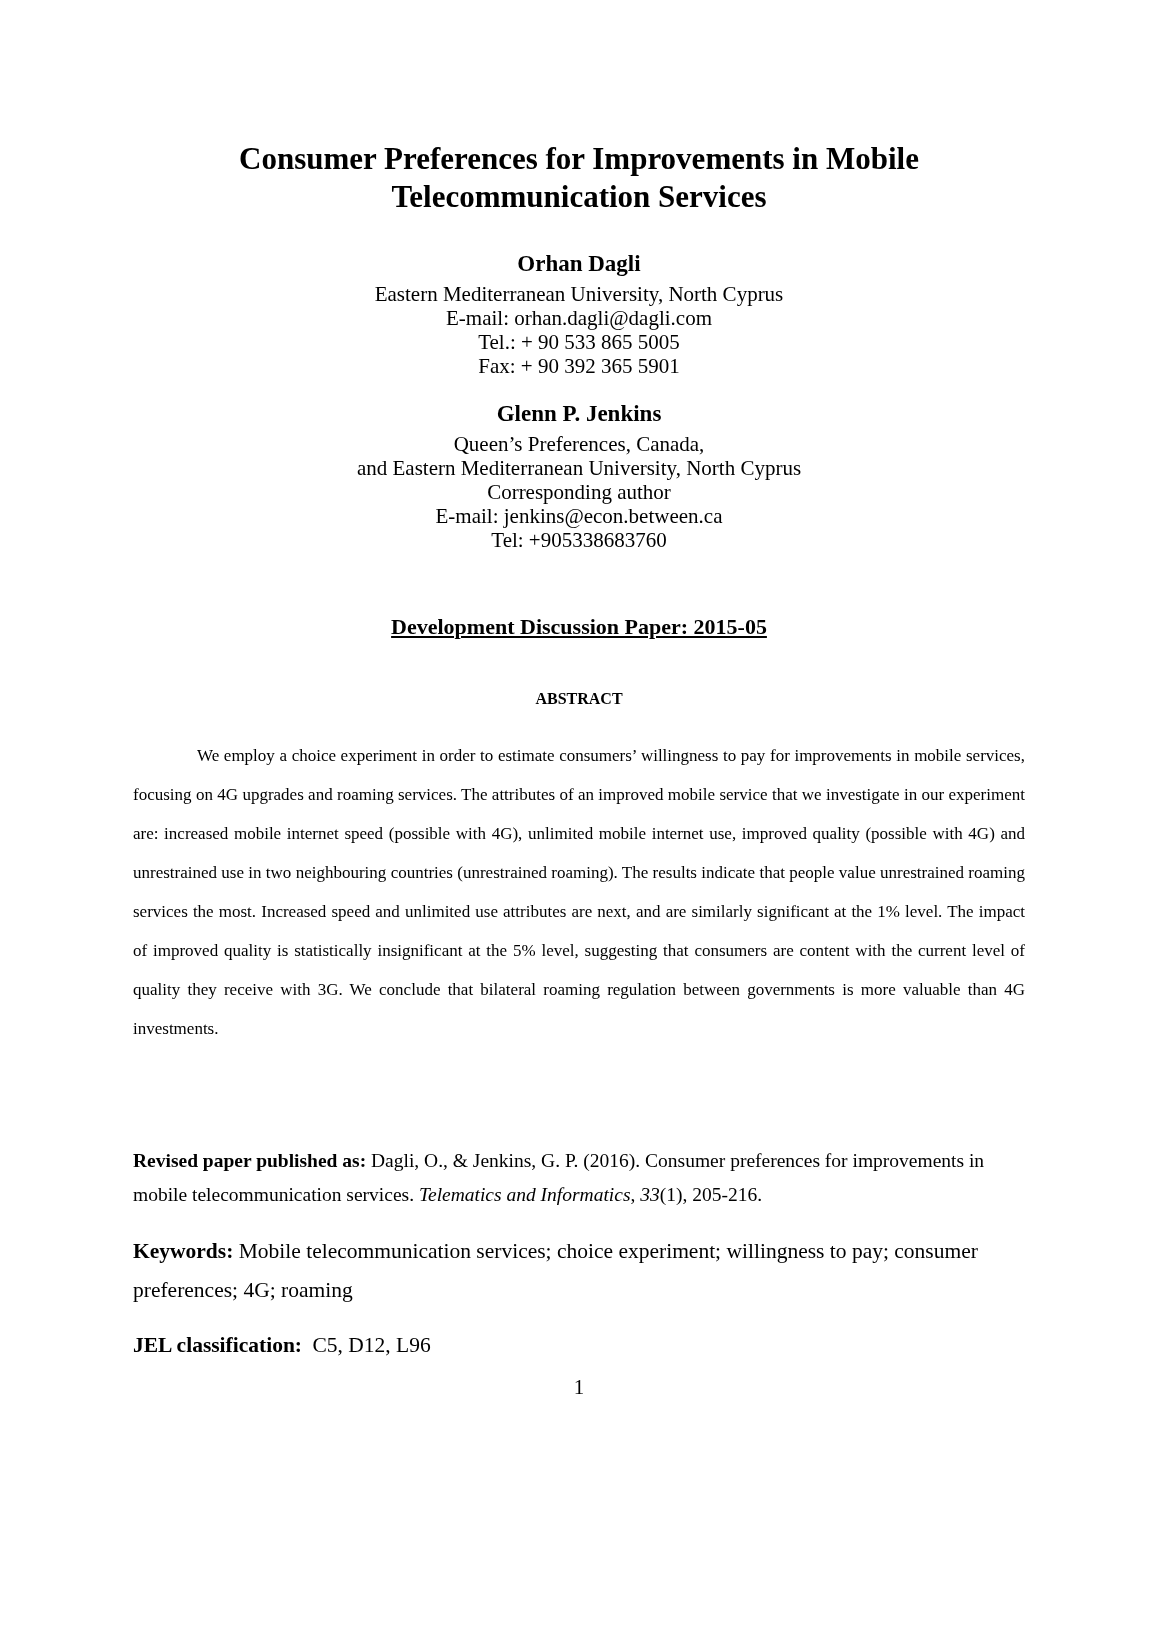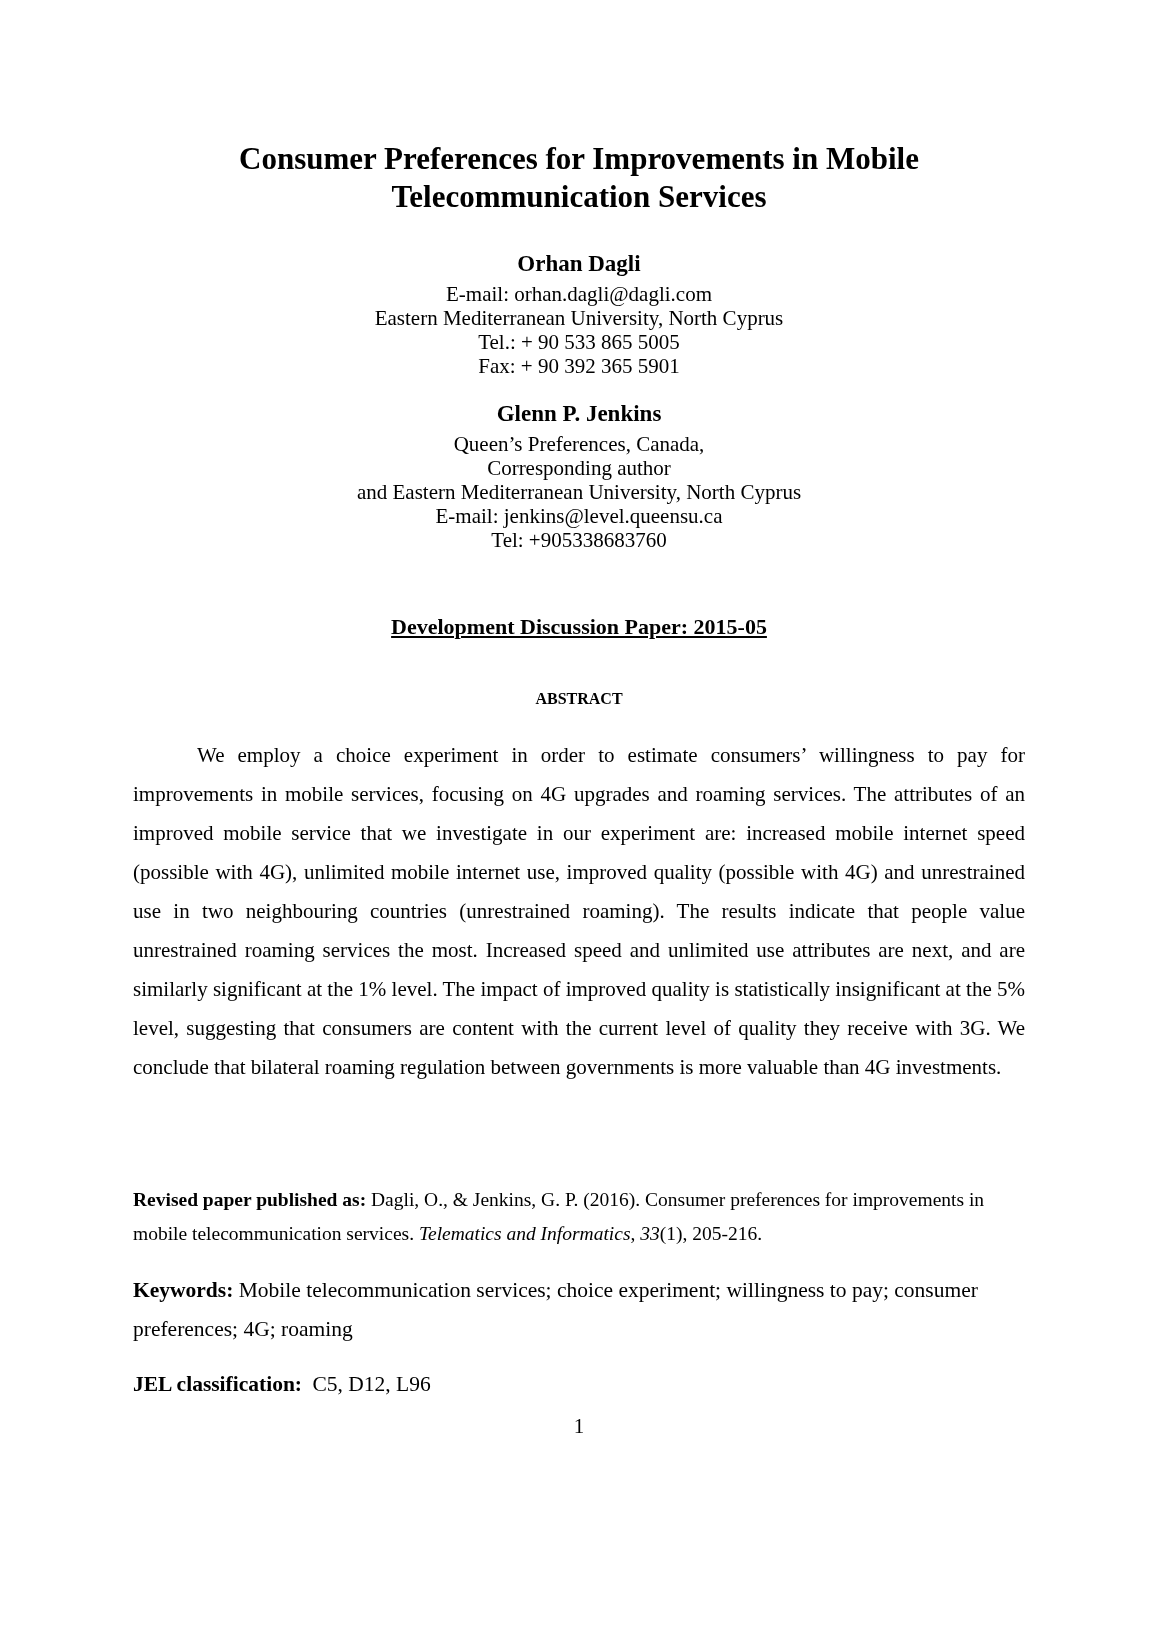--- a/index.html
+++ b/index.html
@@ -58,21 +58,21 @@
   }
   .abstract-heading {
     margin: 46px 0 0 0;
     font-size: 16px;
     line-height: 26px;
     font-weight: bold;
     text-align: center;
   }
   .abstract-body {
     margin: 24px 0 0 0;
-    font-size: 21px;
+    font-size: 17px;
     line-height: 39px;
     text-align: justify;
     text-indent: 64px;
   }
   .citation {
     margin: 96px 0 0 0;
     font-size: 19.5px;
     line-height: 34px;
     text-align: left;
   }
@@ -106,34 +106,34 @@
 </head>
 <body>
 
 <div class="page">
 
   <h1 class="title"><span>Consumer Preferences for Improvements in Mobile</span><br><span>Telecommunication Services</span></h1>
 
   <section>
     <p class="author-name">Orhan Dagli</p>
     <div class="contact-lines">
+      <p>Eastern Mediterranean University, North Cyprus</p>
       <p>E-mail: orhan.dagli@dagli.com</p>
-      <p>Eastern Mediterranean University, North Cyprus</p>
       <p>Tel.: + 90 533 865 5005</p>
       <p>Fax: + 90 392 365 5901</p>
     </div>
   </section>
 
   <section>
     <p class="author-name second">Glenn P. Jenkins</p>
     <div class="contact-lines">
       <p>Queen’s Preferences, Canada,</p>
+      <p>and Eastern Mediterranean University, North Cyprus</p>
       <p>Corresponding author</p>
-      <p>and Eastern Mediterranean University, North Cyprus</p>
-      <p>E-mail: jenkins@level.queensu.ca</p>
+      <p>E-mail: jenkins@econ.between.ca</p>
       <p>Tel: +905338683760</p>
     </div>
   </section>
 
   <p class="ddp"><span class="underline">Development Discussion Paper: 2015-05</span></p>
 
   <p class="abstract-heading">ABSTRACT</p>
 
   <p class="abstract-body">We employ a choice experiment in order to estimate consumers’ willingness to pay for improvements in mobile services, focusing on 4G upgrades and roaming services. The attributes of an improved mobile service that we investigate in our experiment are: increased mobile internet speed (possible with 4G), unlimited mobile internet use, improved quality (possible with 4G) and unrestrained use in two neighbouring countries (unrestrained roaming). The results indicate that people value unrestrained roaming services the most. Increased speed and unlimited use attributes are next, and are similarly significant at the 1% level. The impact of improved quality is statistically insignificant at the 5% level, suggesting that consumers are content with the current level of quality they receive with 3G. We conclude that bilateral roaming regulation between governments is more valuable than 4G investments.</p>
 

